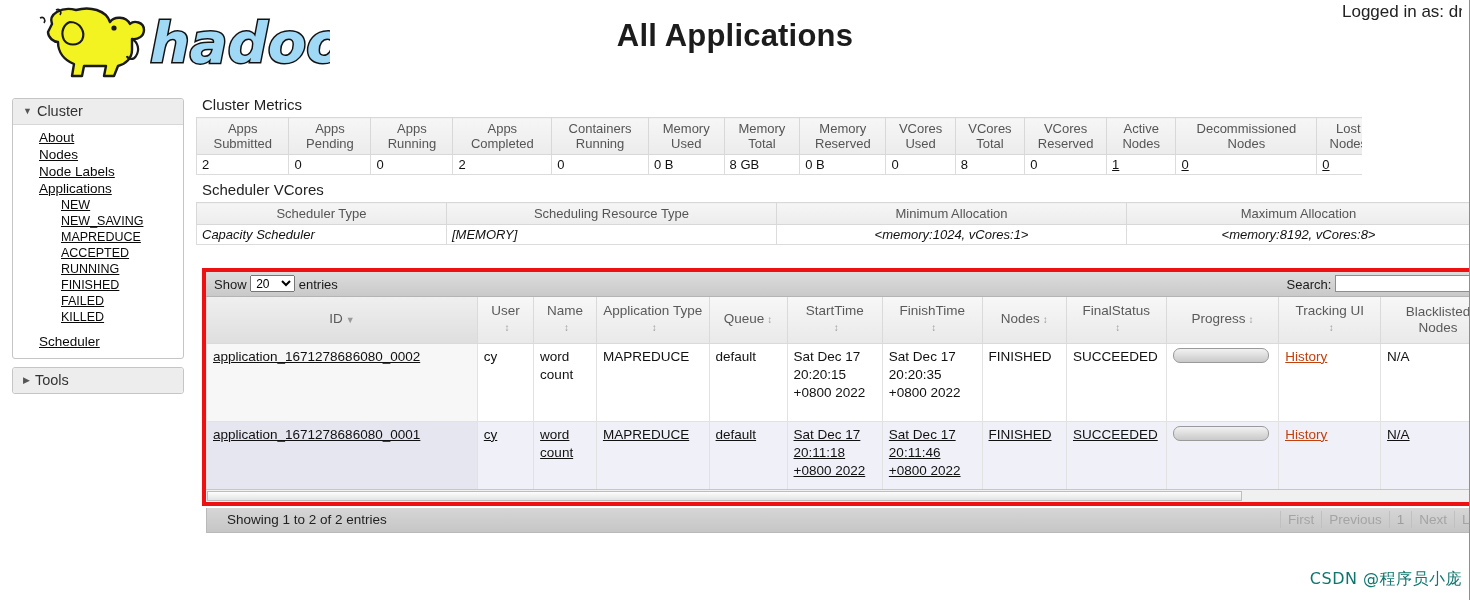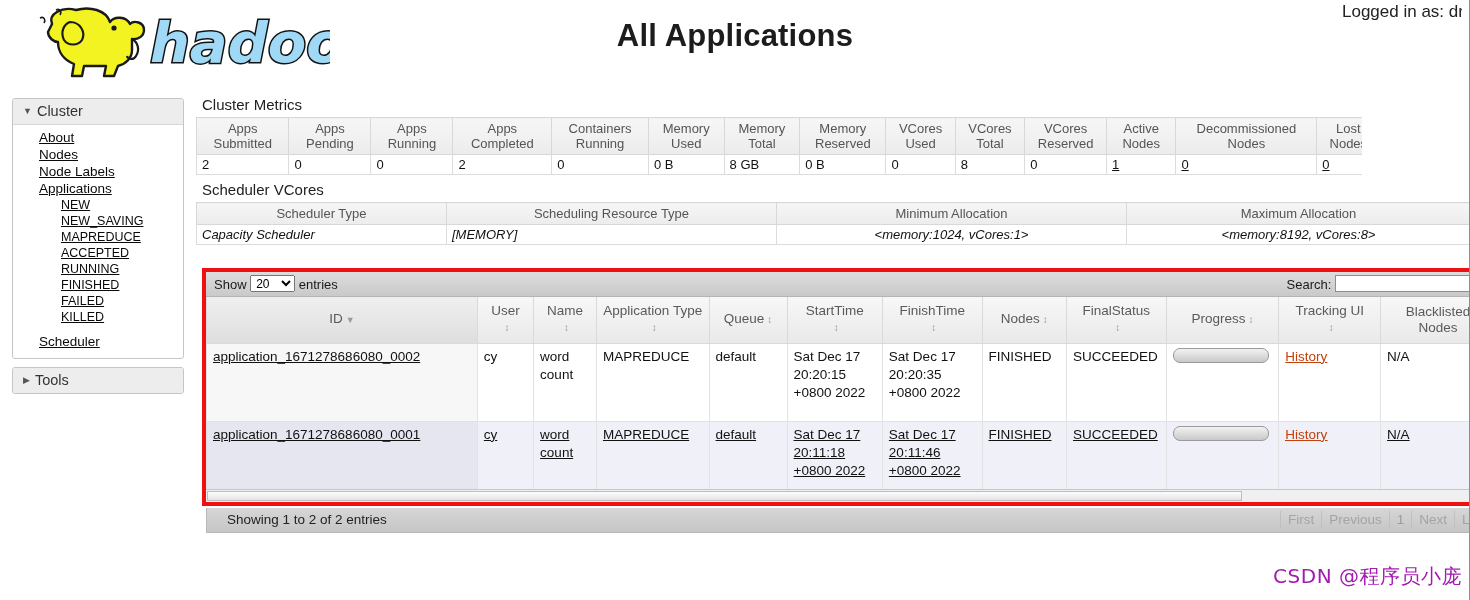--- a/index.html
+++ b/index.html
@@ -160,21 +160,21 @@
   #dt-info { position: absolute; left: 20px; top: 4px; }
   #dt-paginate { position: absolute; right: -2px; top: 3px; white-space: nowrap; }
   #dt-paginate span {
     display: inline-block; padding: 1px 7px; color: #a4a4a4;
     border-left: 1px solid #c0c0c0; cursor: default; font-size: 13.5px;
   }
   #dt-paginate span.current { color: #9d9d9d; }
 
   #watermark {
     position: absolute; right: 8px; bottom: 10px;
-    color: #a21caf; font-size: 20px; letter-spacing: .5px;
+    color: #0f766e; font-size: 16px; letter-spacing: .5px;
     font-family: "DejaVu Sans", sans-serif;
   }
   #right-edge-line {
     position: absolute; right: 0; top: 0; width: 1px; height: 600px;
     background: #8f8f8f;
   }
 </style>
 </head>
 <body>
 

